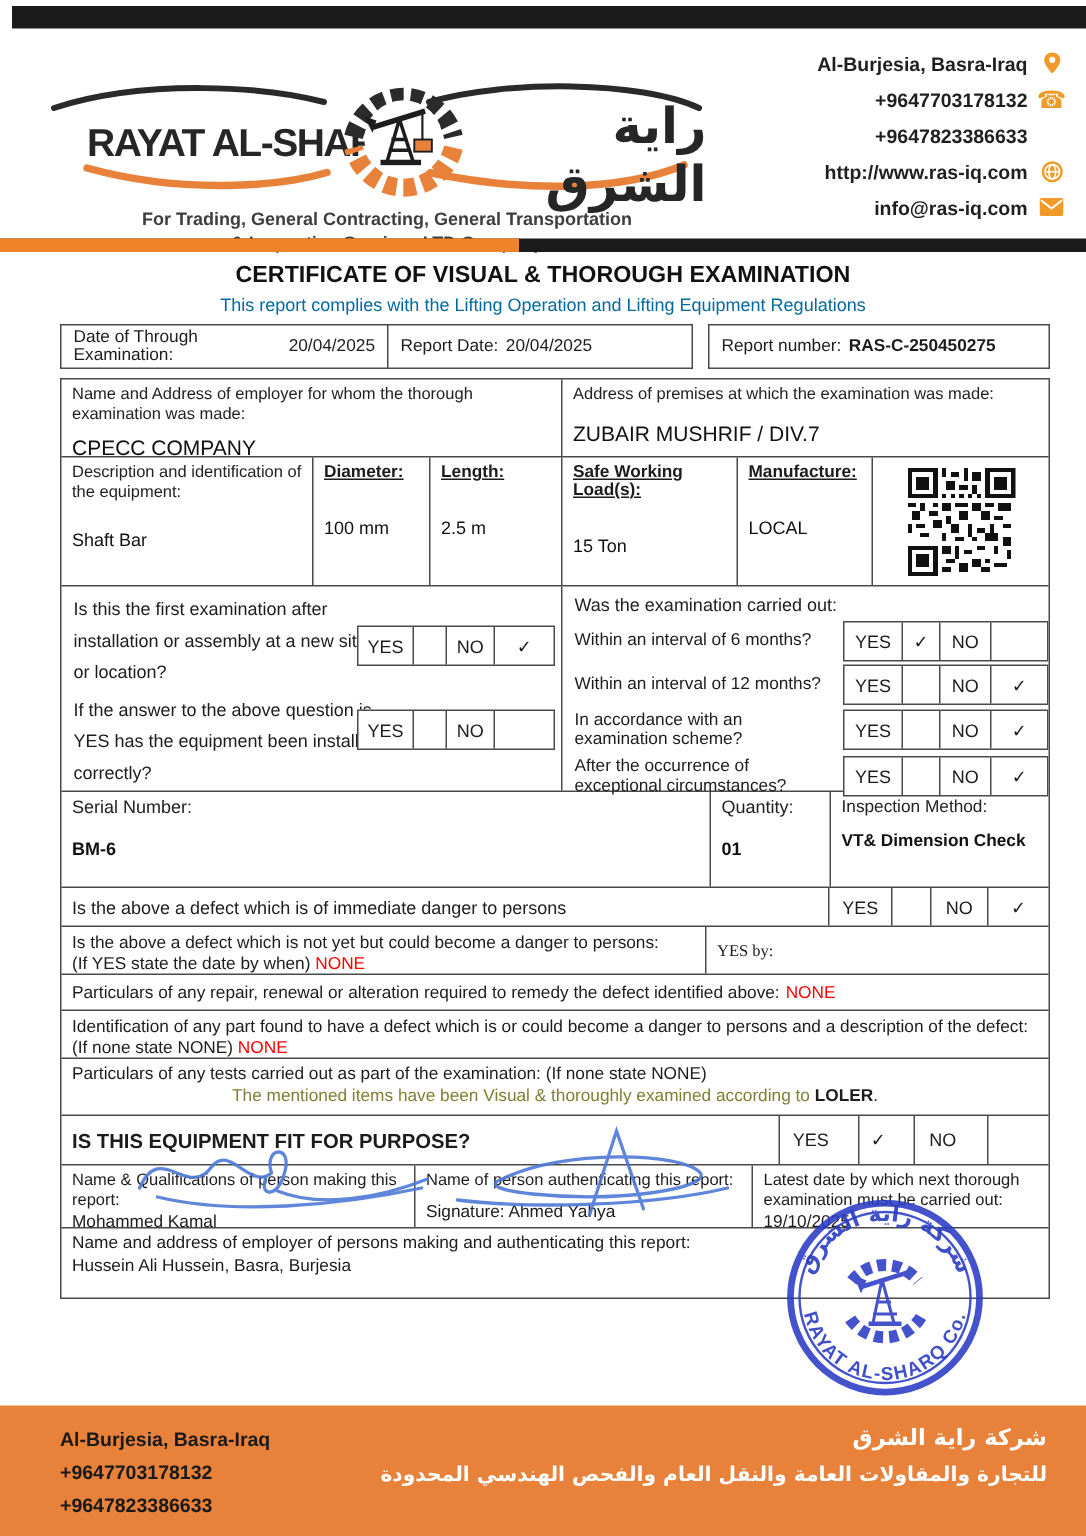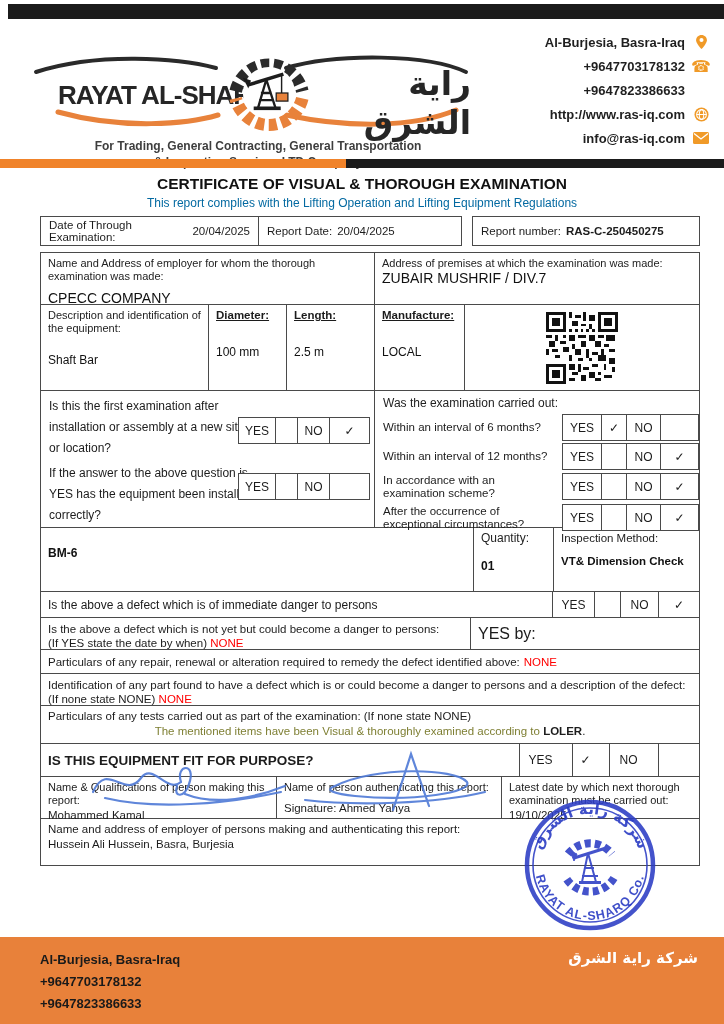--- a/index.html
+++ b/index.html
@@ -174,36 +174,40 @@
 
   <div class="doc-table">
 
     <div class="row" style="height:52px;">
       <div class="cell" style="width:333px;">
         <div class="lbl">Name and Address of employer for whom the thorough examination was made:</div>
         <div class="val-lg">CPECC COMPANY</div>
       </div>
       <div class="cell" style="flex:1;">
         <div class="lbl">Address of premises at which the examination was made:</div>
-        <div class="val-lg" style="margin-top:0;">ZUBAIR MUSHRIF / DIV.7</div>
+        <div class="val-lg" style="margin-top:11px;">ZUBAIR MUSHRIF / DIV.7</div>
       </div>
     </div>
 
     <div class="row" style="height:86px;">
       <div class="cell" style="width:167px;">
         <div class="lbl">Description and identification of the equipment:</div>
         <div class="val-md" style="margin-top:18px;">Shaft Bar</div>
       </div>
       <div class="cell" style="width:78px;">
         <div class="lbl-u">Diameter:</div>
         <div class="val-md" style="margin-top:24px;">100 mm</div>
       </div>
       <div class="cell" style="width:88px;">
         <div class="lbl-u">Length:</div>
         <div class="val-md" style="margin-top:24px;">2.5 m</div>
+      </div>
+      <div class="cell" style="width:117px;">
+        <div class="lbl-u">Safe Working Load(s):</div>
+        <div class="val-md" style="margin-top:24px;">15 Ton</div>
       </div>
       <div class="cell" style="width:90px;">
         <div class="lbl-u">Manufacture:</div>
         <div class="val-md" style="margin-top:24px;">LOCAL</div>
       </div>
       <div class="cell" style="flex:1;display:flex;align-items:center;justify-content:center;">
         <svg width="72" height="72" viewBox="0 0 25 25" shape-rendering="crispEdges">
           <rect x="0" y="0" width="25" height="25" fill="#fff"></rect>
           <g fill="#111">
             <rect x="0" y="0" width="7" height="7"></rect>
@@ -330,20 +334,21 @@
             <span style="width:25px;" class="check"></span>
             <span style="width:34px;">NO</span>
             <span style="flex:1;" class="check">✓</span>
           </div>
         </div>
       </div>
     </div>
 
     <div class="row" style="height:64px;">
       <div class="cell" style="width:432px;">
+        <div class="lbl" style="font-size:12px;">Serial Number:</div>
         <div class="val-md bold" style="margin-top:14px;">BM-6</div>
       </div>
       <div class="cell" style="width:80px;">
         <div class="lbl" style="font-size:12px;">Quantity:</div>
         <div class="val-md bold" style="margin-top:14px;">01</div>
       </div>
       <div class="cell" style="flex:1;">
         <div class="lbl" style="font-size:11.5px;">Inspection Method:</div>
         <div class="val-md bold" style="margin-top:10px;font-size:11.5px;">VT&amp; Dimension Check</div>
       </div>
@@ -361,21 +366,21 @@
 
     <div class="row" style="height:32px;">
       <div class="cell" style="width:429px;">
         <div style="font-size:11.5px;line-height:14px;">
           <span>Is the above a defect which is not yet but could become a danger to persons:</span><br>
           <span>(If YES state the date by when)</span>
           <span class="red">NONE</span>
         </div>
       </div>
       <div class="cell" style="flex:1;display:flex;align-items:center;">
-        <span style="font-size:16px;">YES by:</span>
+        <span style="font-size:11px;font-family:Liberation Serif, serif;">YES by:</span>
       </div>
     </div>
 
     <div class="row" style="height:24px;">
       <div class="cell" style="flex:1;display:flex;align-items:center;gap:4px;">
         <span style="font-size:11.5px;">Particulars of any repair, renewal or alteration required to remedy the defect identified above:</span>
         <span class="red" style="font-size:11.5px;">NONE</span>
       </div>
     </div>
 
@@ -469,16 +474,17 @@
   </svg>
 
   <div class="footer">
     <div class="footer-left">
       <div>Al-Burjesia, Basra-Iraq</div>
       <div>+9647703178132</div>
       <div>+9647823386633</div>
     </div>
     <div class="footer-right">
       <div class="fa1">شركة راية الشرق</div>
+      <div class="fa2">للتجارة والمقاولات العامة والنقل العام والفحص الهندسي المحدودة</div>
     </div>
   </div>
 
 </div>
 
 </body></html>

